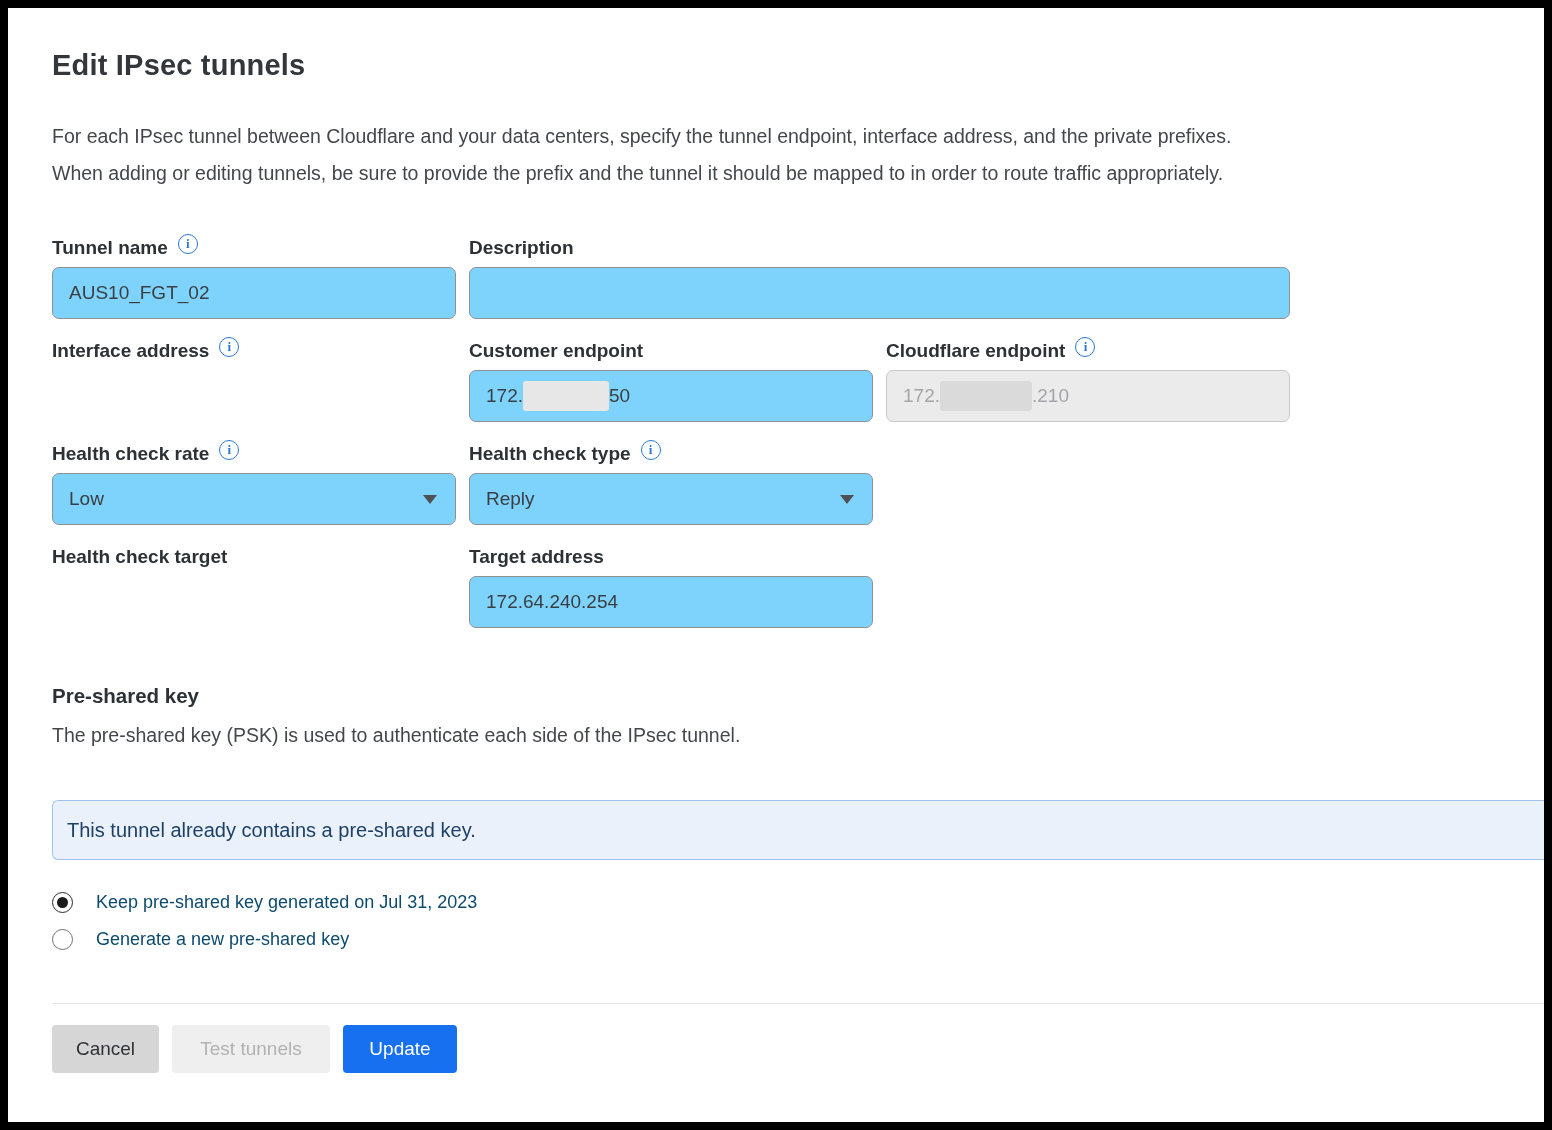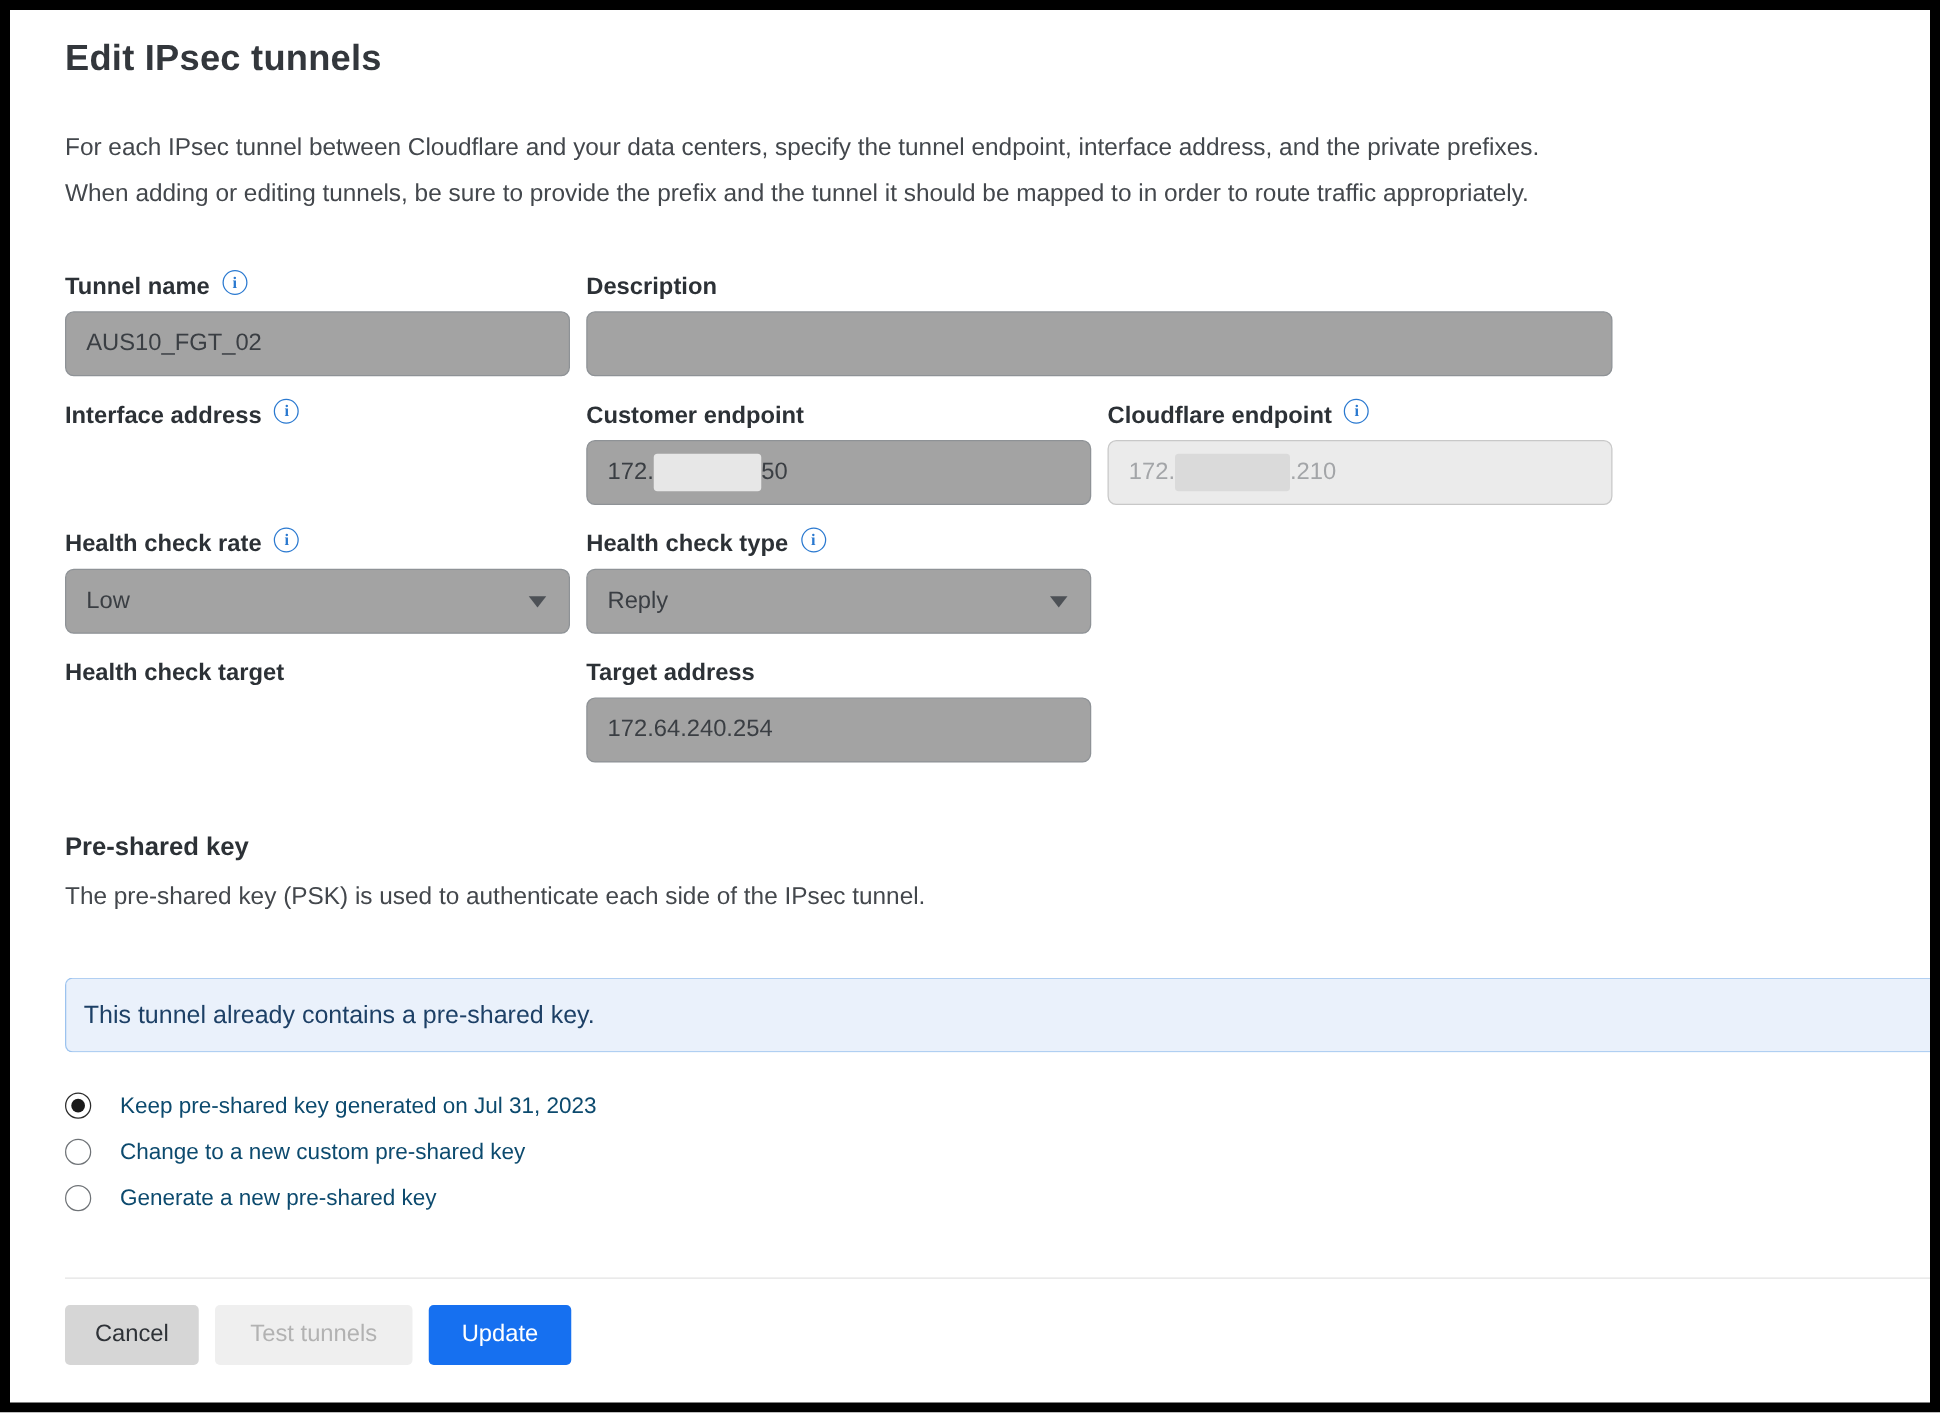--- a/index.html
+++ b/index.html
@@ -13,21 +13,21 @@
     width: 1552px;
     height: 1130px;
     border: 8px solid #000000;
     background: #ffffff;
     overflow: hidden;
   }
   .content {
     padding: 0 0 0 44px;
   }
   h1.page-title {
-    margin-top: 16px;
+    margin-top: 34px;
     font-size: 29px;
     line-height: 46px;
     font-weight: 700;
     color: #33373c;
     letter-spacing: 0.2px;
   }
   .intro {
     margin-top: 30px;
     font-size: 19.5px;
     line-height: 37px;
@@ -65,21 +65,21 @@
     align-items: center;
     justify-content: center;
     flex: 0 0 auto;
     margin-top: -2px;
   }
   .control {
     position: relative;
     height: 52px;
     border: 1px solid #8e9296;
     border-radius: 7px;
-    background: #a3a3a3;
+    background: #7dd3fc;
     display: flex;
     align-items: center;
     padding: 0 16px;
     font-size: 19px;
     color: #3a3e43;
   }
   .control.disabled {
     background: #ebebeb;
     border-color: #c8c8c8;
     color: #a3a5a8;
@@ -313,24 +313,20 @@
       <span>This tunnel already contains a pre-shared key.</span>
     </div>
 
     <div class="radio-group">
       <div class="radio-row selected">
         <span class="radio-circle"></span>
         <span class="radio-label">Keep pre-shared key generated on Jul 31, 2023</span>
       </div>
       <div class="radio-row">
         <span class="radio-circle"></span>
-        <span class="radio-label">Change to a new custom pre-shared key</span>
-      </div>
-      <div class="radio-row">
-        <span class="radio-circle"></span>
         <span class="radio-label">Generate a new pre-shared key</span>
       </div>
     </div>
 
     <hr class="divider">
 
     <div class="footer">
       <button class="btn btn-cancel">Cancel</button>
       <button class="btn btn-test">Test tunnels</button>
       <button class="btn btn-update">Update</button>

